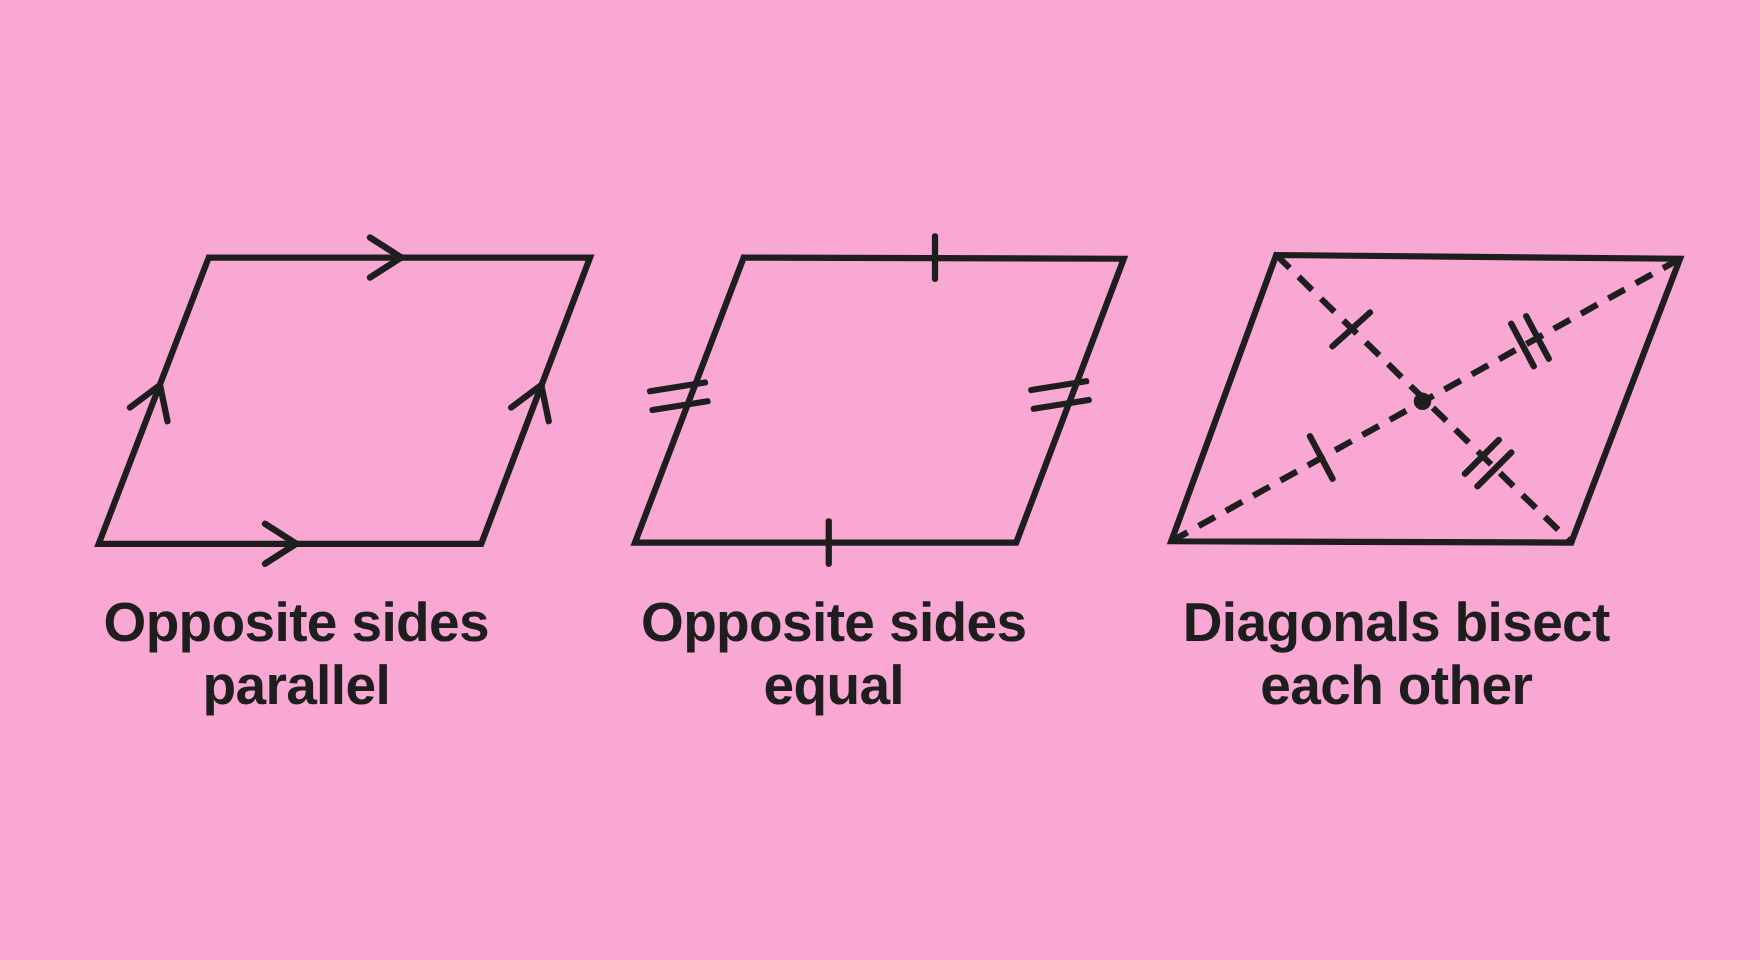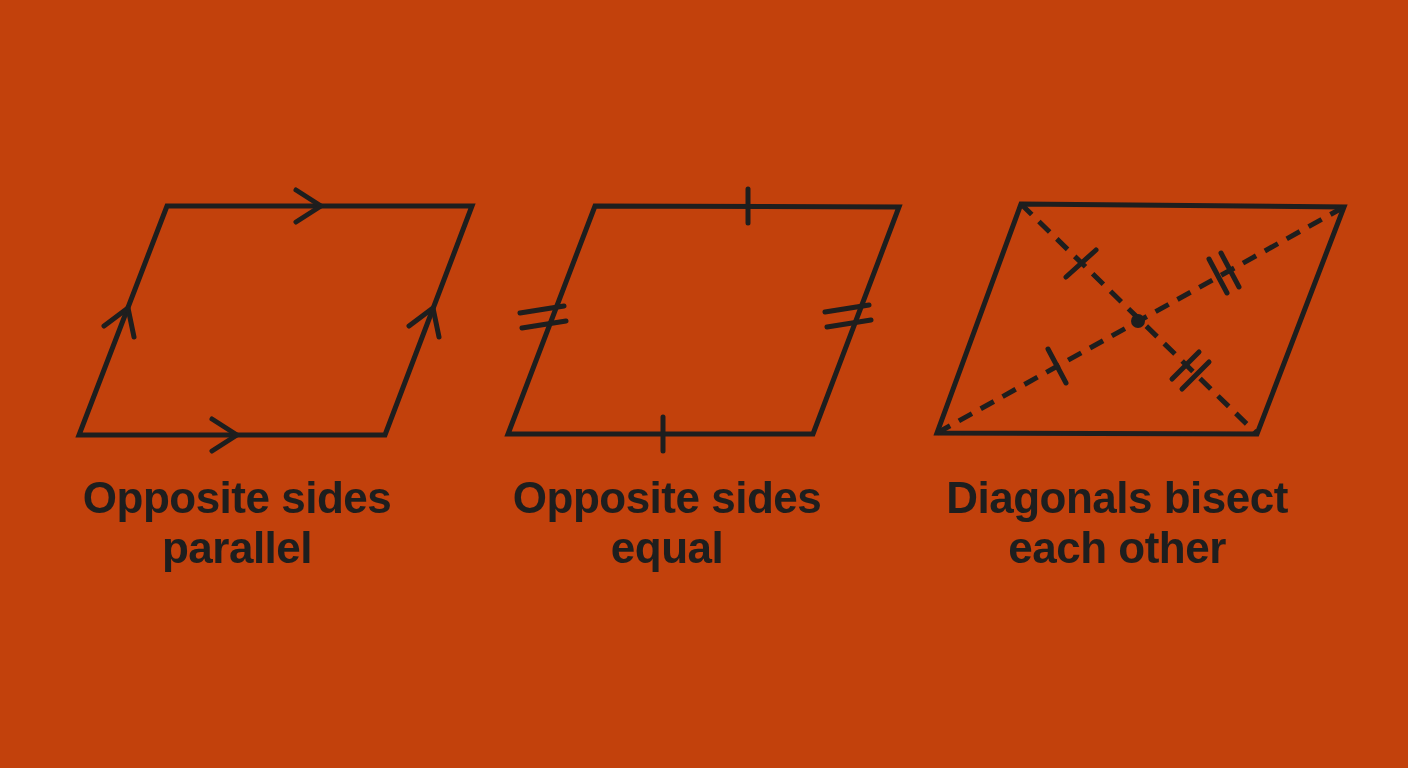--- a/index.html
+++ b/index.html
@@ -4,21 +4,21 @@
 <style>
   html, body {
     margin: 0;
     padding: 0;
     background: #fdfdfd;
   }
   .canvas {
     position: relative;
     width: 1408px;
     height: 768px;
-    background: #c2410c;
+    background: #f9a8d4;
     overflow: hidden;
   }
   svg { display: block; }
   .outline {
     fill: none;
     stroke: #1e1e1e;
     stroke-width: 5;
     stroke-linejoin: miter;
   }
   .mark {

